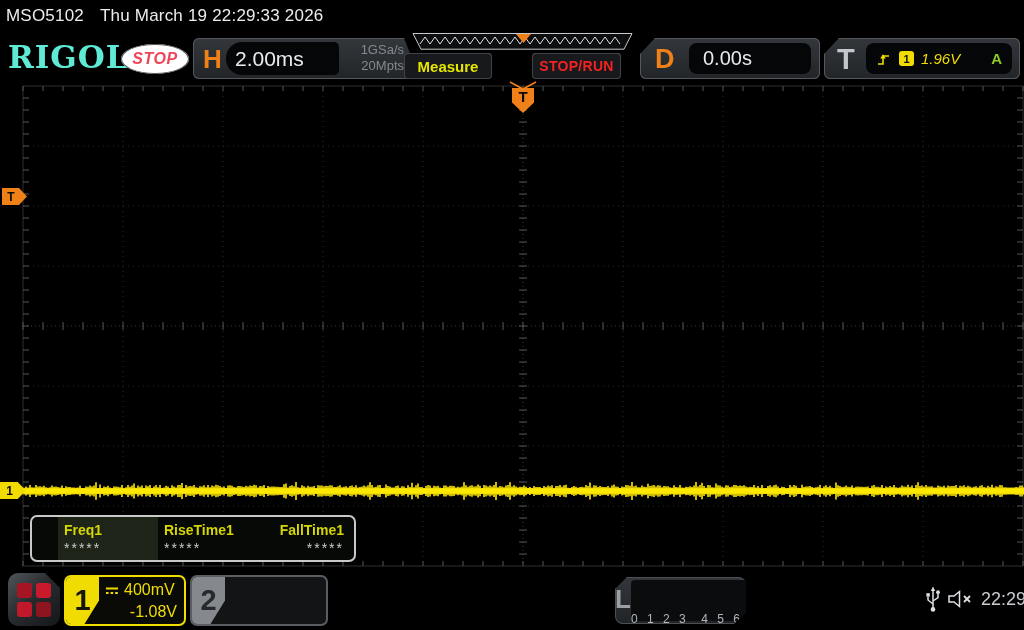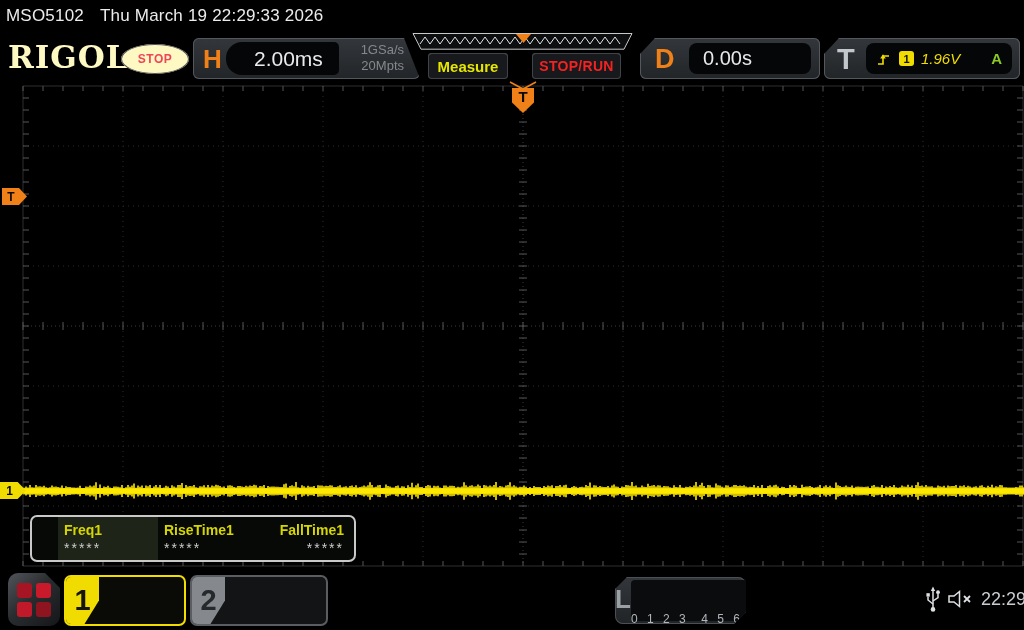--- a/index.html
+++ b/index.html
@@ -6,39 +6,39 @@
   html,body { background:#000; }
   body { font-family:"Liberation Sans", sans-serif; }
   #screen { position:relative; width:1024px; height:630px; background:#000; overflow:hidden; }
 
   
   .top-bar { position:absolute; left:6px; top:6px; color:#ececec; font-size:17px; letter-spacing:.2px; }
   .top-bar span { margin-right:16px; }
 
   
   .logo { position:absolute; left:8px; top:39px; font-family:"DejaVu Serif", serif; font-weight:bold;
-          font-size:31px; color:#fef9c3; letter-spacing:1px; }
+          font-size:31px; color:#5eead4; letter-spacing:1px; }
   .stop-badge { position:absolute; left:121px; top:44px; width:68px; height:30px; border-radius:50%;
-          background:#fef9c3; box-shadow:inset 0 0 0 1px #515559;
+          background:#ffffff; box-shadow:inset 0 0 0 1px #515559;
           display:flex; align-items:center; justify-content:center;
-          color:var(--stop-red); font-weight:bold; font-size:12px; letter-spacing:.5px; }
+          color:var(--stop-red); font-weight:bold; font-size:16px; letter-spacing:.5px;font-style:italic; }
   .panel { position:absolute; top:38px; height:41px; background:linear-gradient(#33373b,#222528);
           box-shadow:inset 0 0 0 1px #54585d; border-radius:6px; }
   .panel .big-letter { position:absolute; top:50%; transform:translateY(-50%); font-weight:bold; }
   .inner-box { position:absolute; background:#050607; display:flex; align-items:center; }
   .h-panel { left:193px; width:227px; clip-path:polygon(0 0, calc(100% - 16px) 0, 100% 100%, 0 100%); }
   .h-panel .big-letter { left:10px; font-size:26px; color:var(--orange); }
   .h-panel .inner-box { left:33px; top:4px; width:113px; height:33px; border-radius:16px 5px 5px 16px; }
-  .h-time { color:#e9ebed; font-size:21px; padding-left:28px; }
+  .h-time { color:#e9ebed; font-size:21px; padding-left:9px; }
   .h-rate { position:absolute; right:16px; top:4px; text-align:right; color:#85898d; font-size:13px; line-height:16px; }
   .wave-overview { position:absolute; left:410px; top:33px; }
   .hdr-btn { position:absolute; top:53px; height:26px; background:#17191c; border-radius:4px;
           box-shadow:inset 0 0 0 1px #404449, inset 0 1px 0 #4c5055;
           display:flex; align-items:center; justify-content:center; font-weight:bold; }
-  .measure-btn { left:428px; width:80px; color:var(--meas-yellow); font-size:15px; }
+  .measure-btn { left:404px; width:88px; color:var(--meas-yellow); font-size:15px; }
   .stoprun-btn { left:532px; width:89px; color:var(--run-red); font-size:14px; letter-spacing:.3px; }
   .d-panel { left:640px; width:180px; clip-path:polygon(15px 0, 100% 0, 100% 100%, 0 100%, 0 16px); }
   .d-panel .big-letter { left:15px; font-size:27px; color:var(--orange); }
   .d-panel .inner-box { left:49px; top:5px; width:122px; height:31px; border-radius:8px; }
   .d-value { color:#e7e9eb; font-size:20px; padding-left:14px; }
   .t-panel { left:824px; width:196px; clip-path:polygon(15px 0, 100% 0, 100% 100%, 0 100%, 0 16px); }
   .t-panel .big-letter { left:13px; font-size:29px; color:#c2c7cb; }
   .t-panel .inner-box { left:42px; top:5px; width:146px; height:31px; border-radius:8px; gap:7px; padding:0 10px; }
   .trig-src-badge { width:15px; height:15px; background:var(--ch1); border-radius:3px; color:#111;
           font-size:11px; font-weight:bold; display:flex; align-items:center; justify-content:center; }
@@ -474,20 +474,30 @@
     <div class="apps-grid">
       <i style="background:#a61524"></i>
         <i style="background:#c91a2c"></i>
       <i style="background:#c01a2a"></i>
         <i style="background:#8e1420"></i>
     </div>
   </div>
 
   <div class="chan ch1-block">
     <div class="tab">1</div>
+    <div class="body">
+      <div class="row1">
+        <svg width="14" height="9">
+          <path d="M1,2.5 H13" stroke="currentColor" stroke-width="2"></path>
+          <path d="M1,7 H13" stroke="currentColor" stroke-width="2" stroke-dasharray="2.6 2"></path>
+        </svg>
+        <span>400mV</span>
+      </div>
+      <div class="row2">-1.08V</div>
+    </div>
   </div>
 
   <div class="chan ch2-block">
     <div class="tab">2</div>
   </div>
 
   <div class="dig-block">
     <div class="l-label">L</div>
     <div class="dig-inner">
       <div class="r1">0 1 2 3  4 5 6 7</div>

